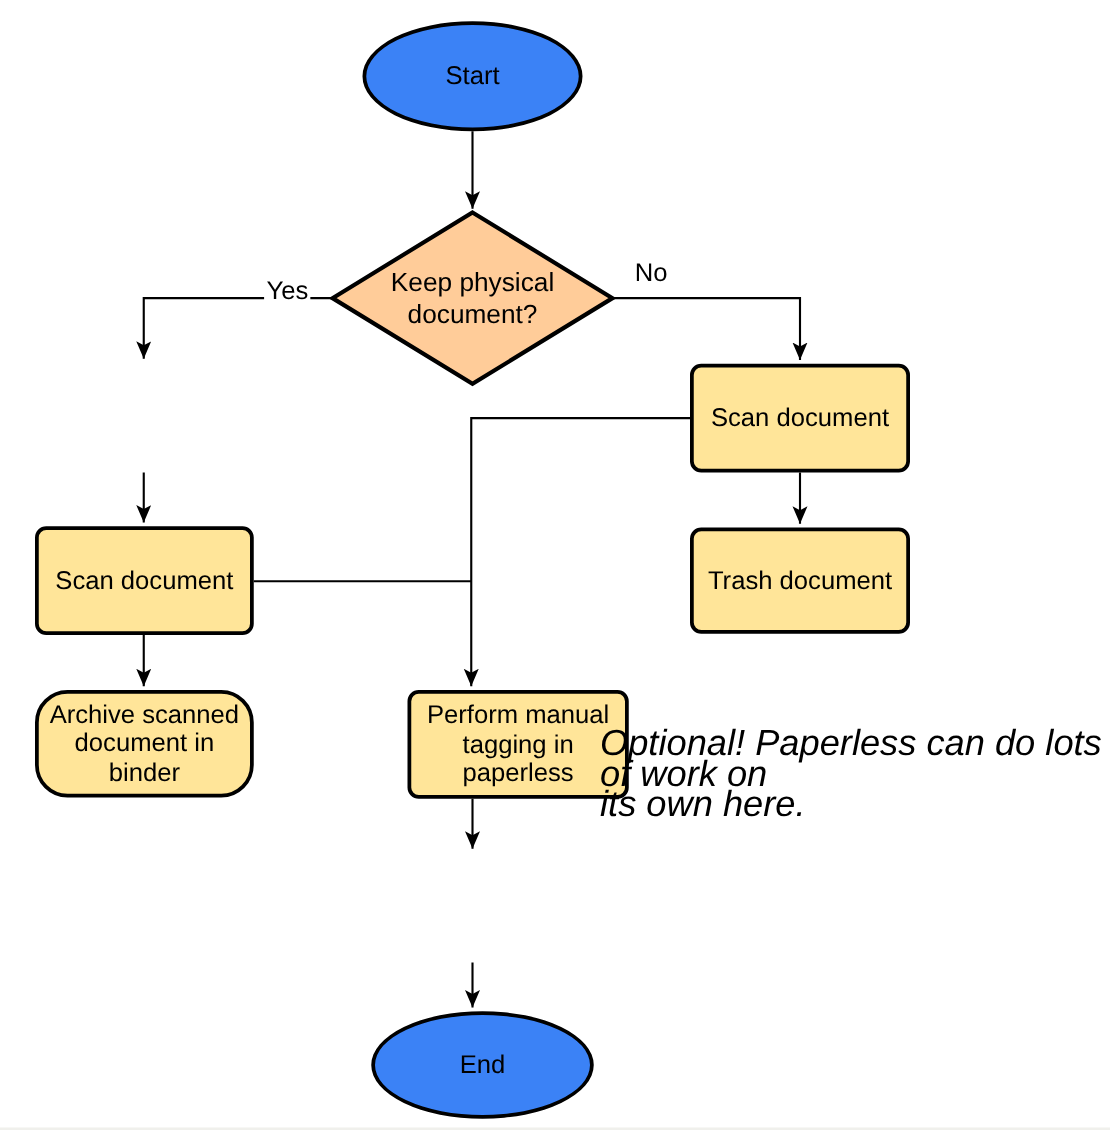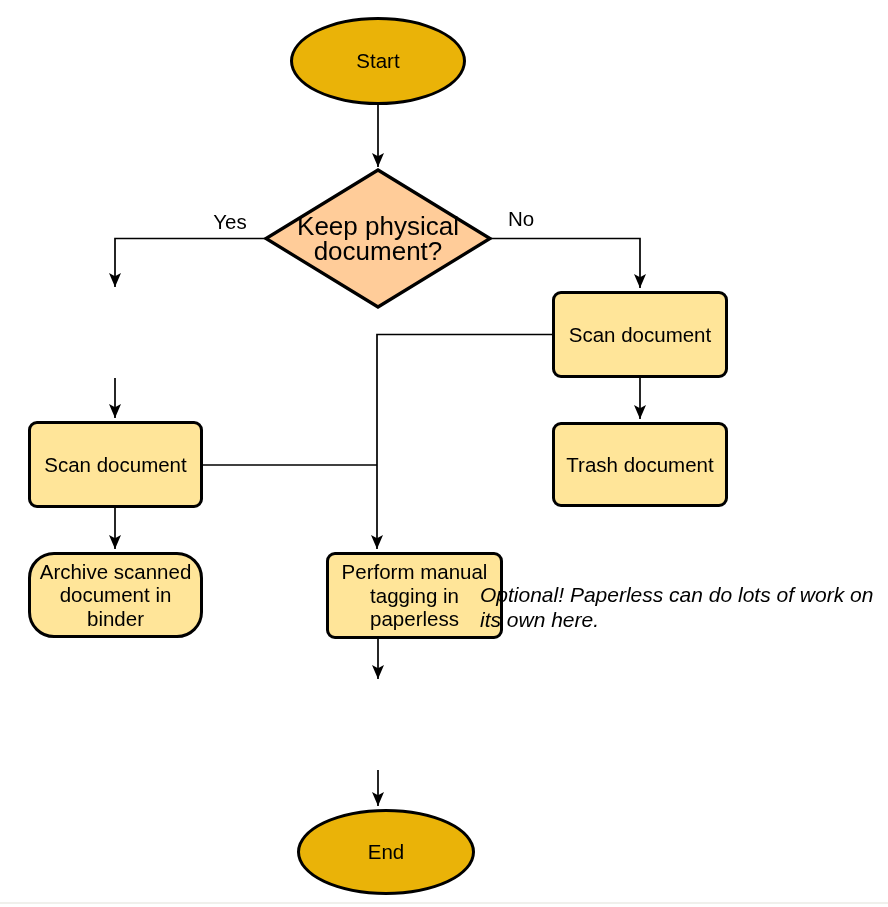--- a/index.html
+++ b/index.html
@@ -27,52 +27,52 @@
     font-size: 20.5px;
     line-height: 23.5px;
   }
   .node .lbl { white-space: pre-line; }
   .process {
     background: #FFE599;
     border: 3.3px solid #000000;
     border-radius: 9px;
   }
   .terminal {
-    background: #eab308;
+    background: #3b82f6;
     border: 3.4px solid #000000;
     border-radius: 50%;
   }
   .diamond-label {
     position: absolute;
     left: 266px; top: 170px;
     width: 224px; height: 137px;
     display: flex;
     align-items: center;
     justify-content: center;
     text-align: center;
-    font-size: 26px;
+    font-size: 21px;
     line-height: 25px;
   }
   .diamond-label .lbl { white-space: pre-line; }
   .edge-label {
     position: absolute;
     transform: translate(-50%, -50%);
     font-size: 20.5px;
     line-height: 24px;
     background: #ffffff;
     padding: 0 2px;
   }
-  #label-yes { left: 230px; top: 222px; }
+  #label-yes { left: 230px; top: 233px; }
   #label-no  { left: 521px; top: 219px; }
   #annotation {
     position: absolute;
     left: 480px; top: 583px;
     width: 404px;
     font-style: italic;
-    font-size: 21px;
+    font-size: 29px;
     line-height: 24.5px;
     white-space: pre-line;
   }
   #bottom-rule {
     position: absolute;
     left: 0; top: 902px;
     width: 888px; height: 1.5px;
     background: #f0f0ec;
   }
   

